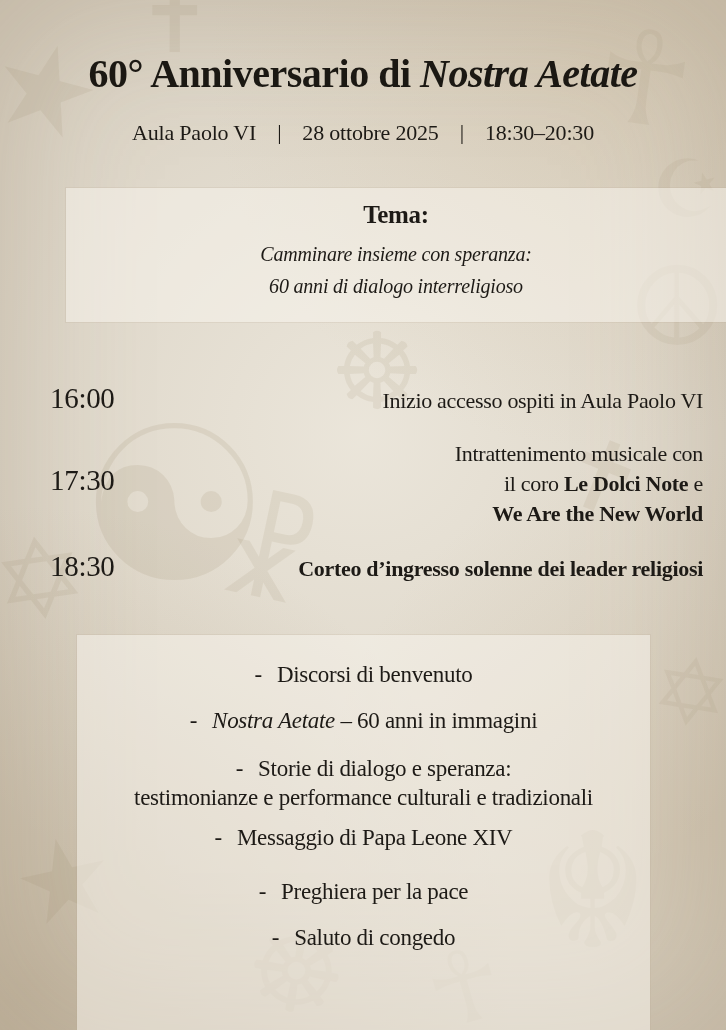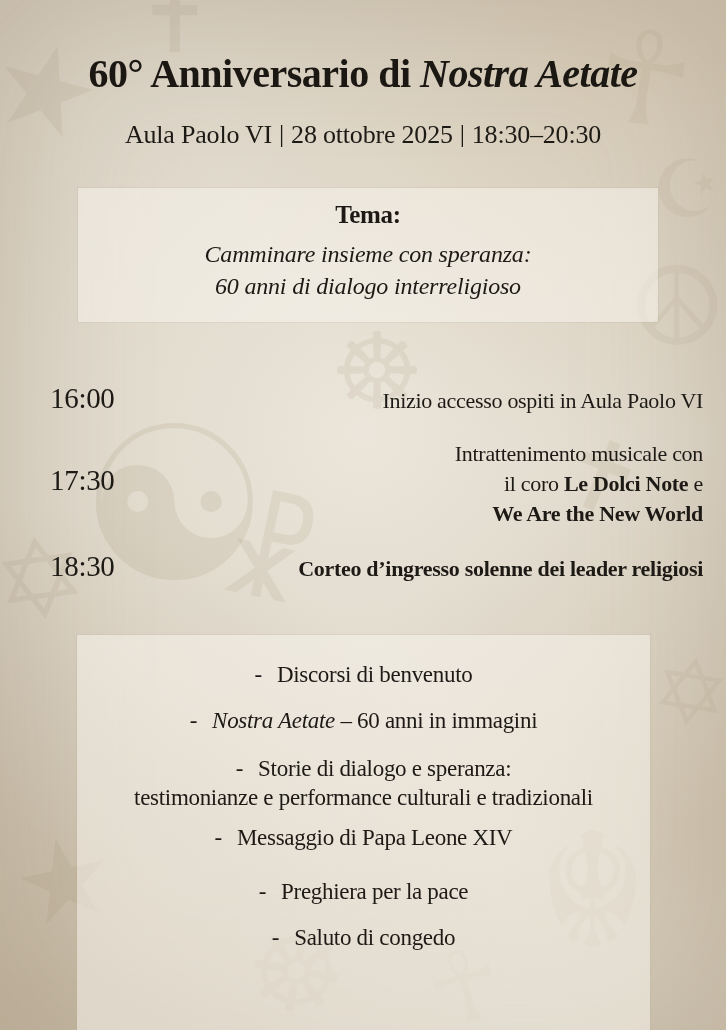--- a/index.html
+++ b/index.html
@@ -44,35 +44,35 @@
     color: #1b1813;
   }
   .title em { font-style: italic; }
 
   .subtitle {
     position: absolute;
     top: 120px; left: 0; right: 0;
     display: flex;
     justify-content: center;
     align-items: baseline;
-    gap: 7px;
-    font-size: 26px;
+    gap: 21px;
+    font-size: 22px;
     letter-spacing: -0.2px;
   }
   .subtitle .sep { font-weight: 400; transform: translateY(-1px); }
 
   
   .panel {
     position: absolute;
     background: rgba(248,244,236,0.55);
     box-shadow: 0 0 0 1px rgba(182,168,142,0.18);
   }
-  .tema-panel { top: 188px; left: 78px; width: 580px; height: 134px; text-align: center; }
+  .tema-panel { top: 188px; left: 66px; width: 660px; height: 134px; text-align: center; }
   .tema-label { margin-top: 13px; font-size: 25px; font-weight: bold; letter-spacing: -0.3px; }
-  .tema-lines { margin-top: 9px; font-style: italic; font-size: 24px; line-height: 32px; letter-spacing: -0.2px; }
+  .tema-lines { margin-top: 9px; font-style: italic; font-size: 20px; line-height: 32px; letter-spacing: -0.2px; }
 
   
   .sched-time {
     position: absolute;
     left: 50px;
     font-size: 29px;
     font-weight: normal;
     letter-spacing: -0.3px;
   }
   .sched-desc {

